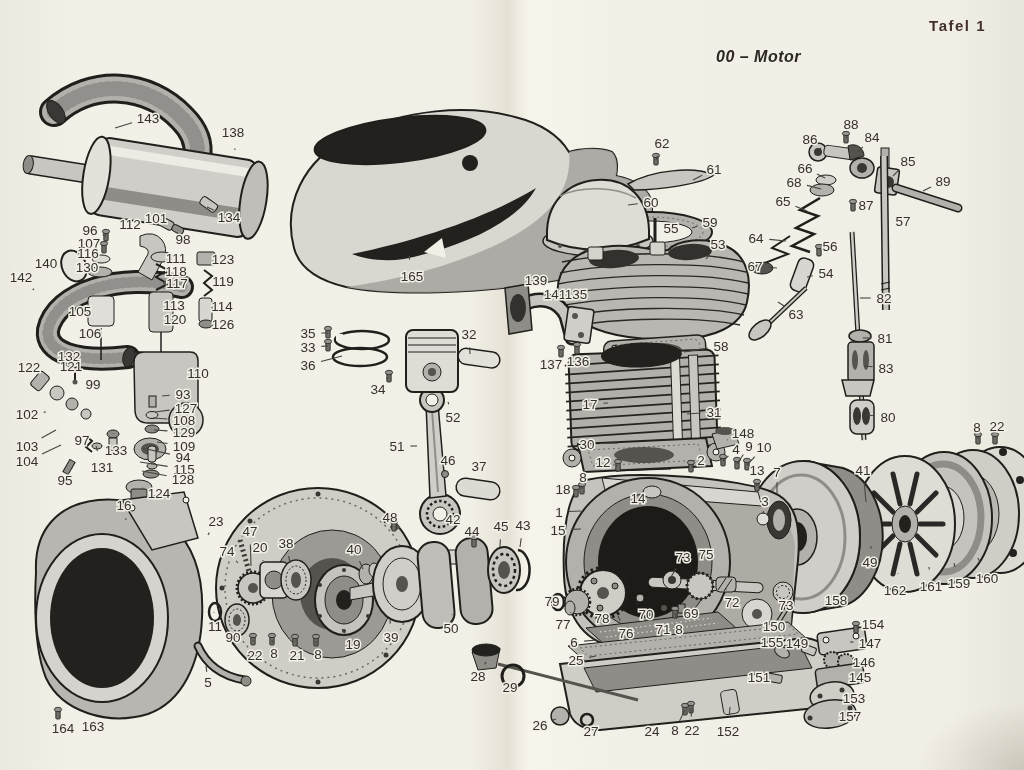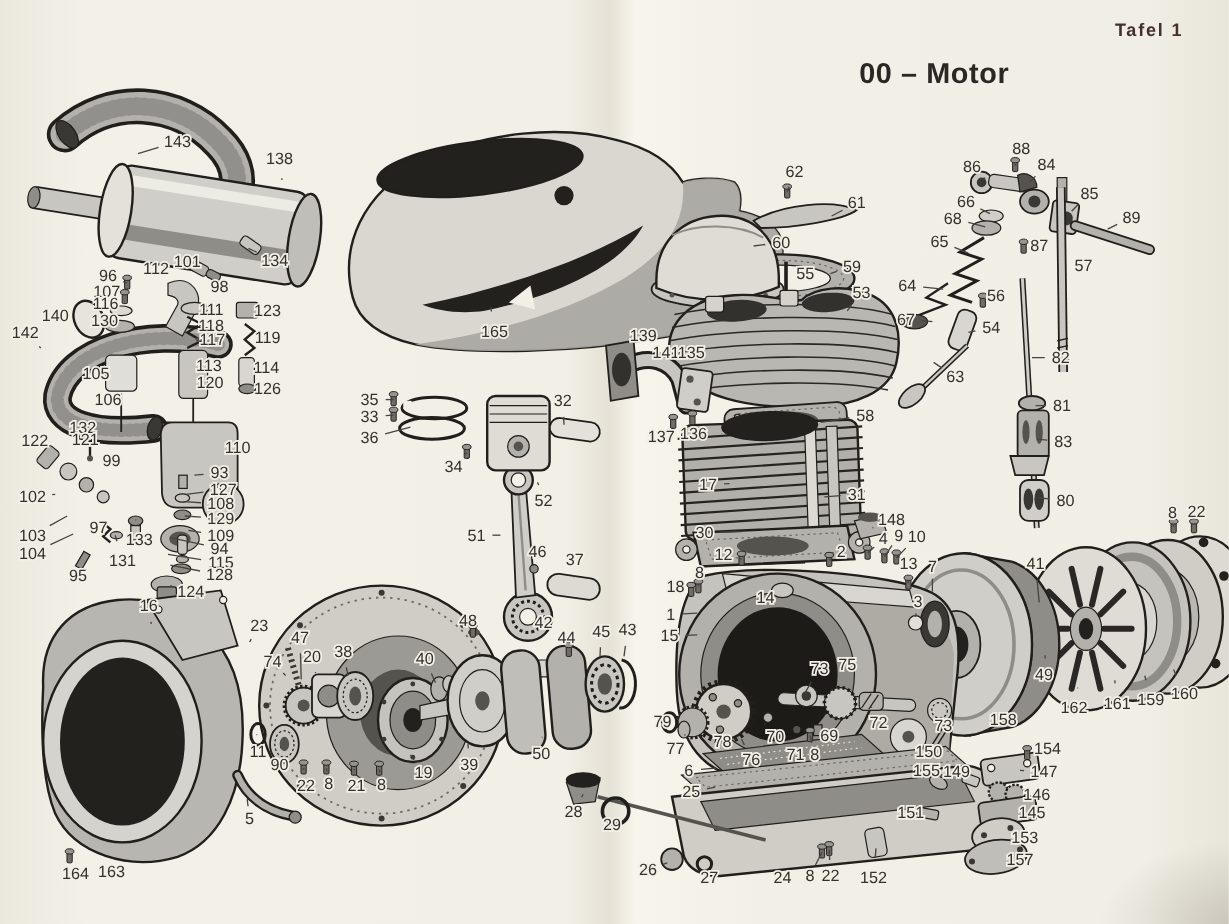--- a/index.html
+++ b/index.html
@@ -2,21 +2,21 @@
 <html><head>
 <meta charset="utf-8">
 <style>
   html,body{margin:0;padding:0}
   .page{position:relative;width:1024px;height:770px;overflow:hidden;
     font-family:"Liberation Sans",sans-serif;
     background:linear-gradient(90deg,#ebe8de 0%,#f3f0e7 7%,#f2efe6 46%,#e5e1d5 49.6%,#f7f4eb 51.6%,#f2efe6 62%,#f1eee5 93%,#e8e5da 100%);}
   .corner{position:absolute;right:0;bottom:0;width:190px;height:130px;pointer-events:none;
     background:radial-gradient(150px 95px at 100% 100%,rgba(84,76,62,.20),rgba(84,76,62,0) 72%);}
   .plate{position:absolute;top:17px;right:38px;font-size:15px;font-weight:700;letter-spacing:1.5px;color:#44302a;margin-left:16px;}
-  .title{position:absolute;top:48px;left:716px;font-size:24px;font-weight:700;letter-spacing:.5px;color:#2b2724;}
+  .title{position:absolute;top:48px;left:716px;font-size:16px;font-weight:700;letter-spacing:.5px;color:#2b2724;font-style:italic;}
   svg{position:absolute;left:0;top:0}
 </style>
 </head>
 <body>
 
 <div class="page">
 <svg width="1024" height="770" viewBox="0 0 1024 770">
 
   <g>
     <path d="M54,112 C92,78 148,82 182,118 C196,132 199,146 197,157" fill="none" stroke="#211f1c" stroke-width="30" stroke-linecap="round"></path>

